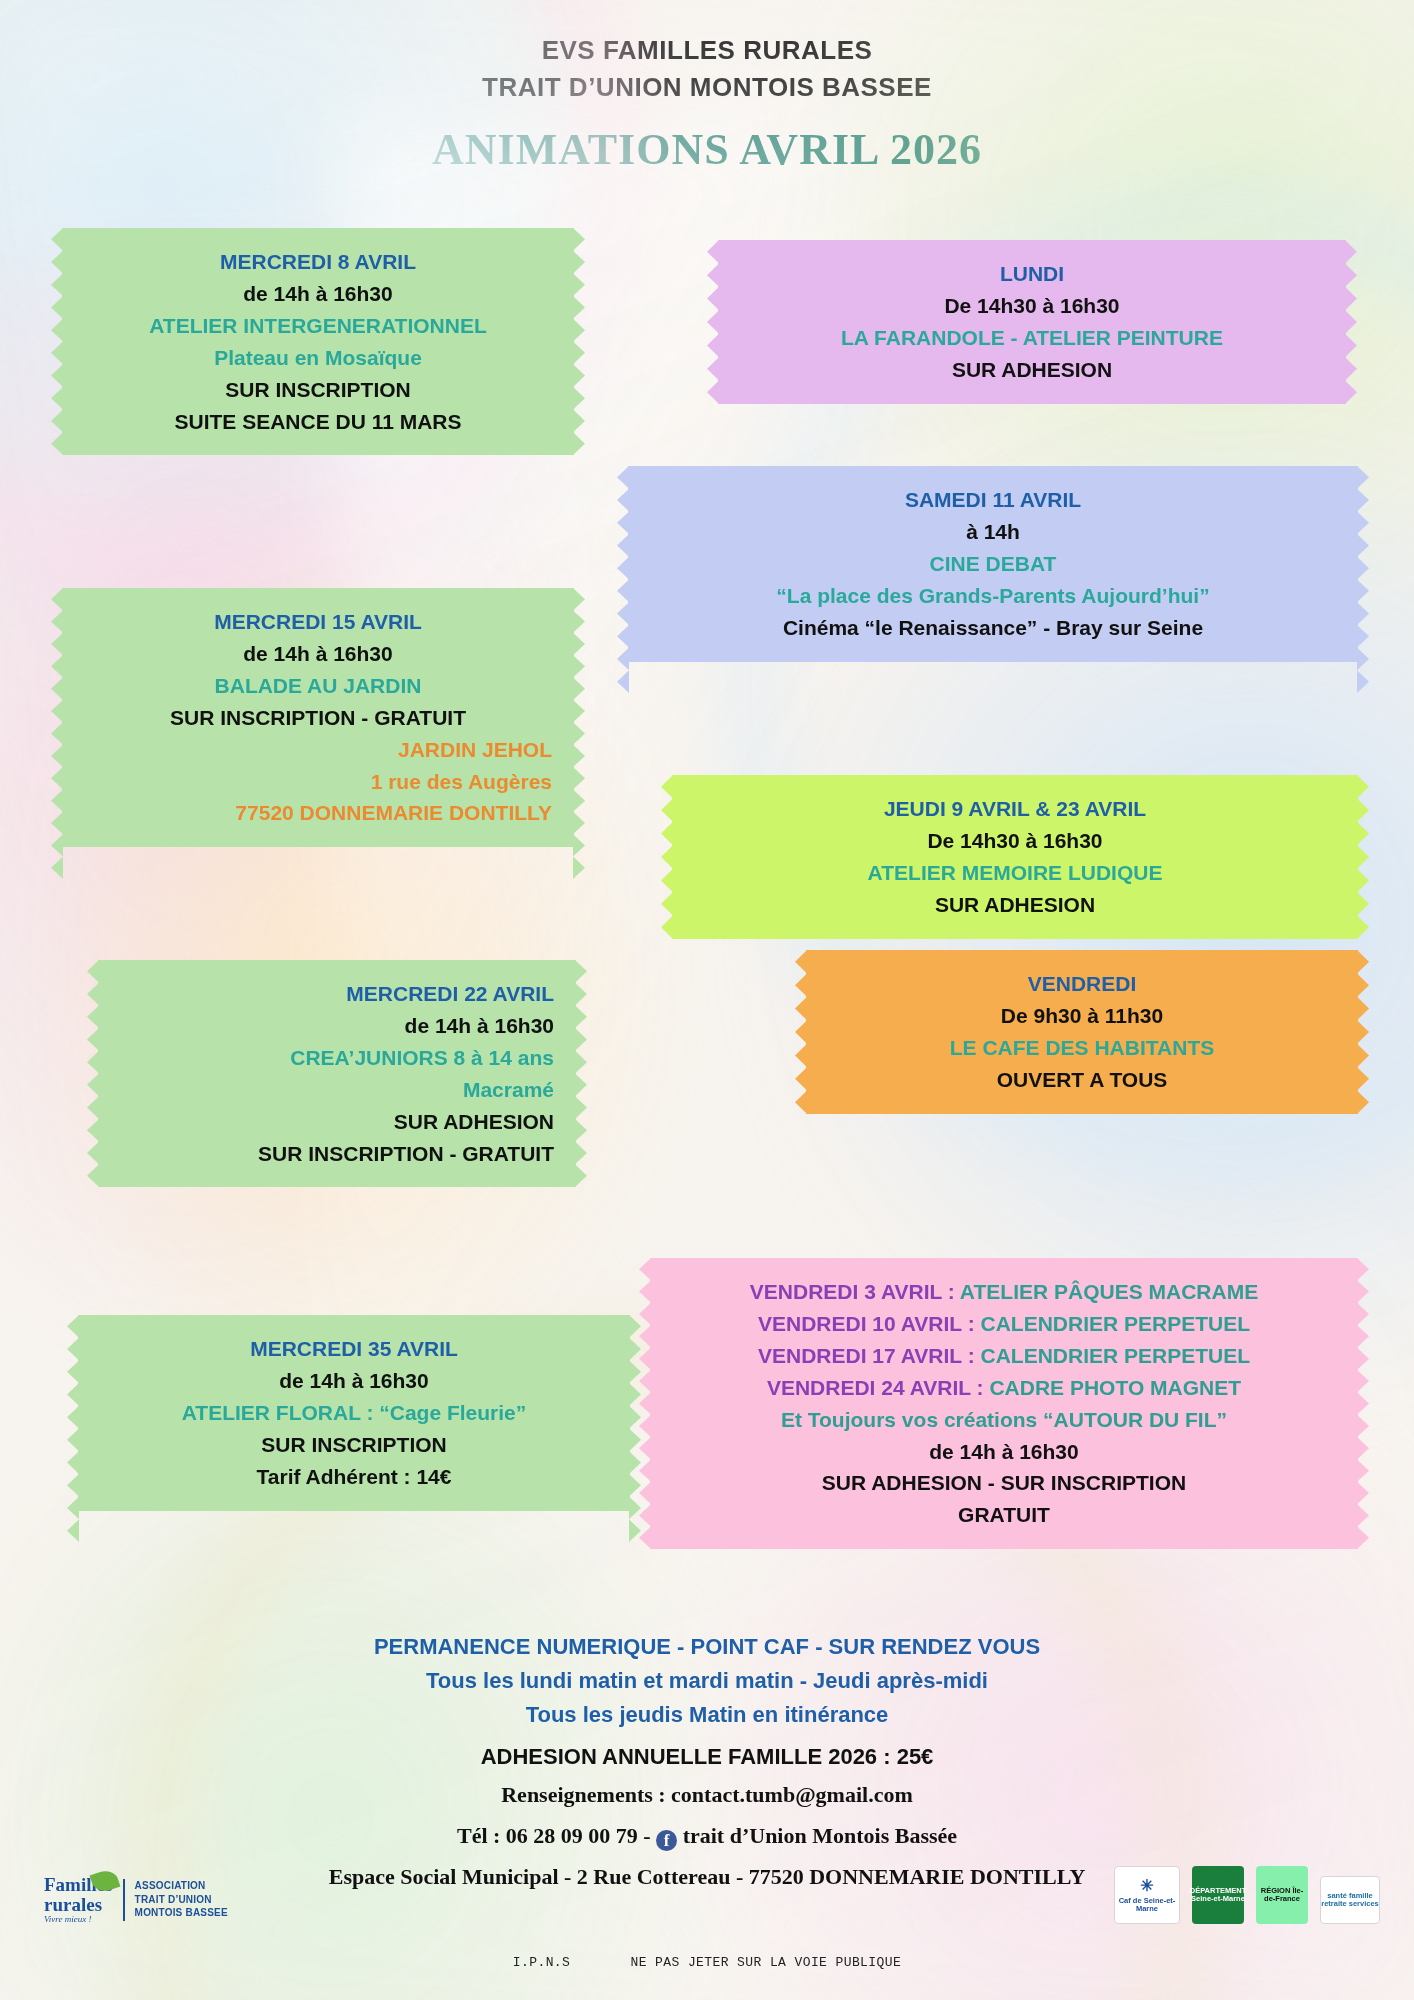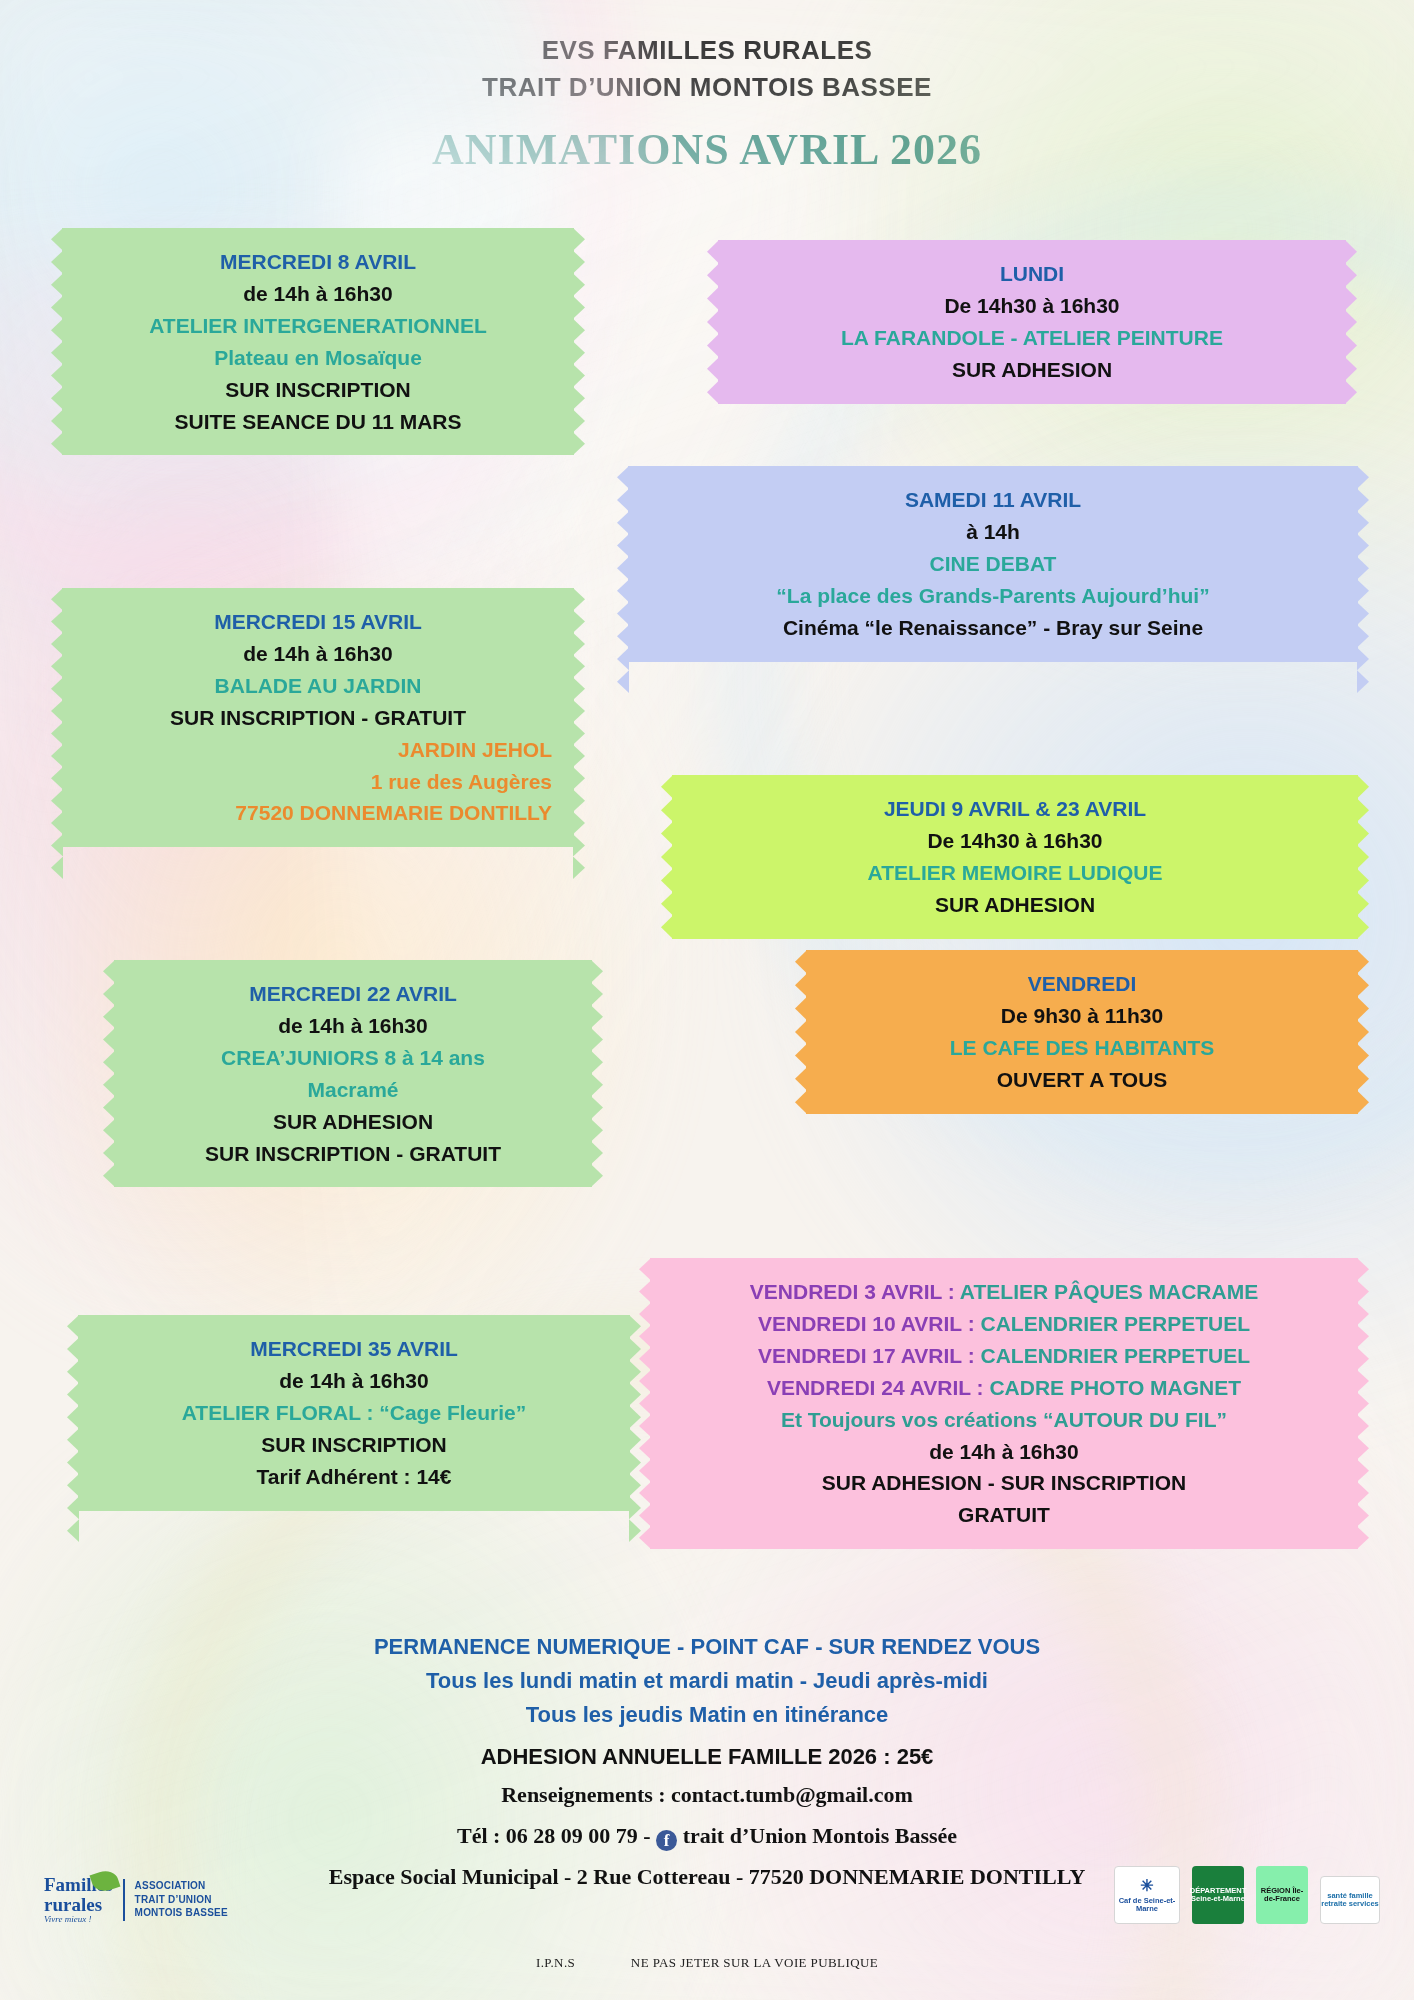--- a/index.html
+++ b/index.html
@@ -110,21 +110,21 @@
     font-size: 22px; margin-top: 8px; line-height: 1.5;
   }
   .fb-icon {
     display: inline-block; width: 21px; height: 21px; border-radius: 50%;
     background: #3b5998; color: #fff; font-family: "Liberation Serif", serif;
     font-size: 17px; line-height: 21px; text-align: center; vertical-align: -3px;
     font-weight: bold;
   }
   .ipns {
     position: absolute; left: 0; right: 0; top: 1955px; text-align: center;
-    font-family: Liberation Serif, serif; font-size: 13px; color: #222;
+    font-family: Liberation Mono, monospace; font-size: 13px; color: #222;
     letter-spacing: .4px;
   }
   .ipns span { margin: 0 26px; }
 
   
   .logo-fr {
     position: absolute; left: 44px; top: 1875px; display: flex; align-items: center; gap: 10px;
   }
   .logo-fr .mark {
     font-family: "Liberation Serif", serif; color: #1b4f9c; font-weight: bold;
@@ -243,21 +243,21 @@
         <div style="position: absolute; top: 134.308px; height: 22.3846px; width: 12px; background: rgb(183, 227, 171); clip-path: polygon(0px 0px, 0px 100%, 100% 50%);"></div>
         <div style="position: absolute; top: 156.692px; height: 22.3846px; width: 12px; background: rgb(183, 227, 171); clip-path: polygon(0px 0px, 0px 100%, 100% 50%);"></div>
         <div style="position: absolute; top: 179.077px; height: 22.3846px; width: 12px; background: rgb(183, 227, 171); clip-path: polygon(0px 0px, 0px 100%, 100% 50%);"></div>
         <div style="position: absolute; top: 201.462px; height: 22.3846px; width: 12px; background: rgb(183, 227, 171); clip-path: polygon(0px 0px, 0px 100%, 100% 50%);"></div>
         <div style="position: absolute; top: 223.846px; height: 22.3846px; width: 12px; background: rgb(183, 227, 171); clip-path: polygon(0px 0px, 0px 100%, 100% 50%);"></div>
         <div style="position: absolute; top: 246.231px; height: 22.3846px; width: 12px; background: rgb(183, 227, 171); clip-path: polygon(0px 0px, 0px 100%, 100% 50%);"></div>
         <div style="position: absolute; top: 268.615px; height: 22.3846px; width: 12px; background: rgb(183, 227, 171); clip-path: polygon(0px 0px, 0px 100%, 100% 50%);"></div>
       </div>
     </div>
 
-  <div class="card green" style="left:114px; top:960px; width:478px;">
+  <div class="card green" style="left:98px; top:960px; width:478px;text-align:right;">
     <span class="row d-blue">MERCREDI 22 AVRIL</span>
     <span class="row t-black">de 14h  à 16h30</span>
     <span class="row t-teal">CREA’JUNIORS 8 à 14 ans</span>
     <span class="row t-teal">Macramé</span>
     <span class="row t-black">SUR ADHESION</span>
     <span class="row t-black">SUR INSCRIPTION - GRATUIT</span>
   <div class="z zl">
         <div style="position: absolute; top: 0px; height: 22.7px; width: 12px; background: rgb(183, 227, 171); clip-path: polygon(100% 0px, 100% 100%, 0px 50%);"></div>
         <div style="position: absolute; top: 22.7px; height: 22.7px; width: 12px; background: rgb(183, 227, 171); clip-path: polygon(100% 0px, 100% 100%, 0px 50%);"></div>
         <div style="position: absolute; top: 45.4px; height: 22.7px; width: 12px; background: rgb(183, 227, 171); clip-path: polygon(100% 0px, 100% 100%, 0px 50%);"></div>

